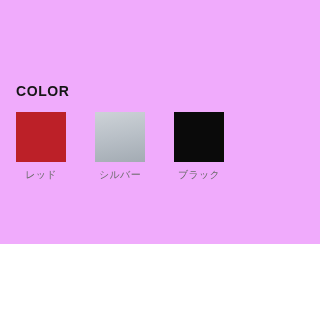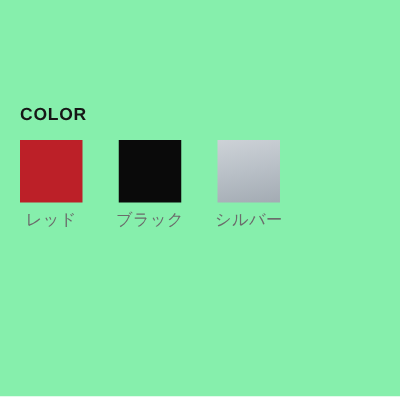--- a/index.html
+++ b/index.html
@@ -11,22 +11,22 @@
   body {
     width: 320px;
     height: 320px;
     overflow: hidden;
     font-family: "Liberation Sans", "DejaVu Sans", sans-serif;
     -webkit-font-smoothing: antialiased;
   }
   .page {
     position: relative;
     width: 320px;
-    height: 317px;
-    background: #86efac;
+    height: 244px;
+    background: #f0abfc;
     box-sizing: border-box;
   }
   .color-section {
     position: absolute;
     left: 16px;
     top: 84px;
     width: 290px;
   }
   .section-title {
     font-size: 14px;
@@ -51,21 +51,21 @@
     align-items: center;
   }
   .swatch-chip {
     width: 50px;
     height: 50px;
     display: block;
     border: 0;
   }
   .swatch-label {
     margin-top: 7px;
-    font-size: 13px;
+    font-size: 10px;
     line-height: 1.2;
     color: #6b6b6b;
     text-align: center;
     white-space: nowrap;
     letter-spacing: 0.3px;
     font-family: "DejaVu Sans", "Liberation Sans", sans-serif;
   }
 </style>
 </head>
 <body>
@@ -78,24 +78,24 @@
 
     <div class="swatch-row">
 
       <div class="swatch-cell">
         <span class="swatch-chip" style="background: rgb(188, 32, 40);"></span>
         <span class="swatch-label">レッド</span>
       </div>
 
 
       <div class="swatch-cell">
-        <span class="swatch-chip" style="background: rgb(10, 10, 10);"></span>
-        <span class="swatch-label">ブラック</span>
+        <span class="swatch-chip" style="background: linear-gradient(170deg, rgb(205, 210, 215) 0%, rgb(185, 192, 199) 48%, rgb(163, 171, 179) 100%);"></span>
+        <span class="swatch-label">シルバー</span>
       </div>
 
       <div class="swatch-cell">
-        <span class="swatch-chip" style="background: linear-gradient(170deg, rgb(205, 210, 215) 0%, rgb(185, 192, 199) 48%, rgb(163, 171, 179) 100%);"></span>
-        <span class="swatch-label">シルバー</span>
+        <span class="swatch-chip" style="background: rgb(10, 10, 10);"></span>
+        <span class="swatch-label">ブラック</span>
       </div>
 
     </div>
   </section>
 </div>
 
 </body></html>

